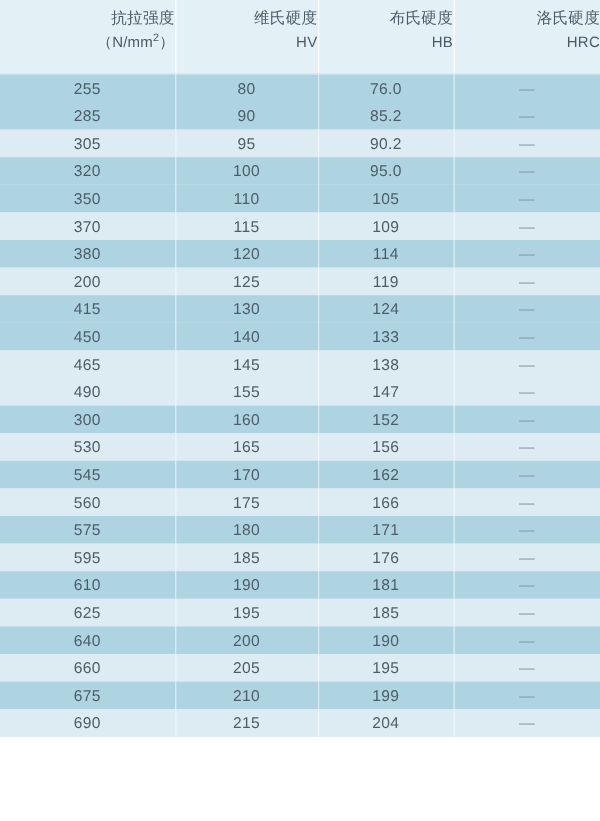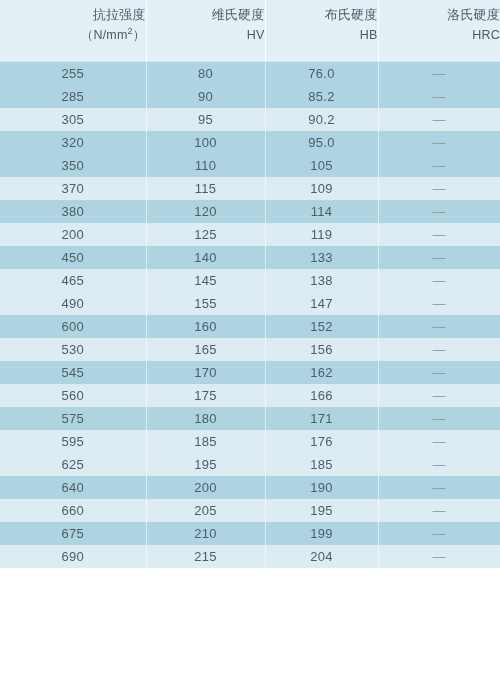--- a/index.html
+++ b/index.html
@@ -155,39 +155,45 @@
         <td>114</td>
         <td class="dash">—</td>
       </tr>
       <tr class="even">
         <td>200</td>
         <td>125</td>
         <td>119</td>
         <td class="dash">—</td>
       </tr>
       <tr class="odd">
+        <td>415</td>
+        <td>130</td>
+        <td>124</td>
+        <td class="dash">—</td>
+      </tr>
+      <tr class="odd">
         <td>450</td>
         <td>140</td>
         <td>133</td>
         <td class="dash">—</td>
       </tr>
       <tr class="even">
         <td>465</td>
         <td>145</td>
         <td>138</td>
         <td class="dash">—</td>
       </tr>
       <tr class="even">
         <td>490</td>
         <td>155</td>
         <td>147</td>
         <td class="dash">—</td>
       </tr>
       <tr class="odd">
-        <td>600</td>
+        <td>300</td>
         <td>160</td>
         <td>152</td>
         <td class="dash">—</td>
       </tr>
       <tr class="even">
         <td>530</td>
         <td>165</td>
         <td>156</td>
         <td class="dash">—</td>
       </tr>
@@ -208,20 +214,26 @@
         <td>180</td>
         <td>171</td>
         <td class="dash">—</td>
       </tr>
       <tr class="even">
         <td>595</td>
         <td>185</td>
         <td>176</td>
         <td class="dash">—</td>
       </tr>
+      <tr class="odd">
+        <td>610</td>
+        <td>190</td>
+        <td>181</td>
+        <td class="dash">—</td>
+      </tr>
       <tr class="even">
         <td>625</td>
         <td>195</td>
         <td>185</td>
         <td class="dash">—</td>
       </tr>
       <tr class="odd">
         <td>640</td>
         <td>200</td>
         <td>190</td>

